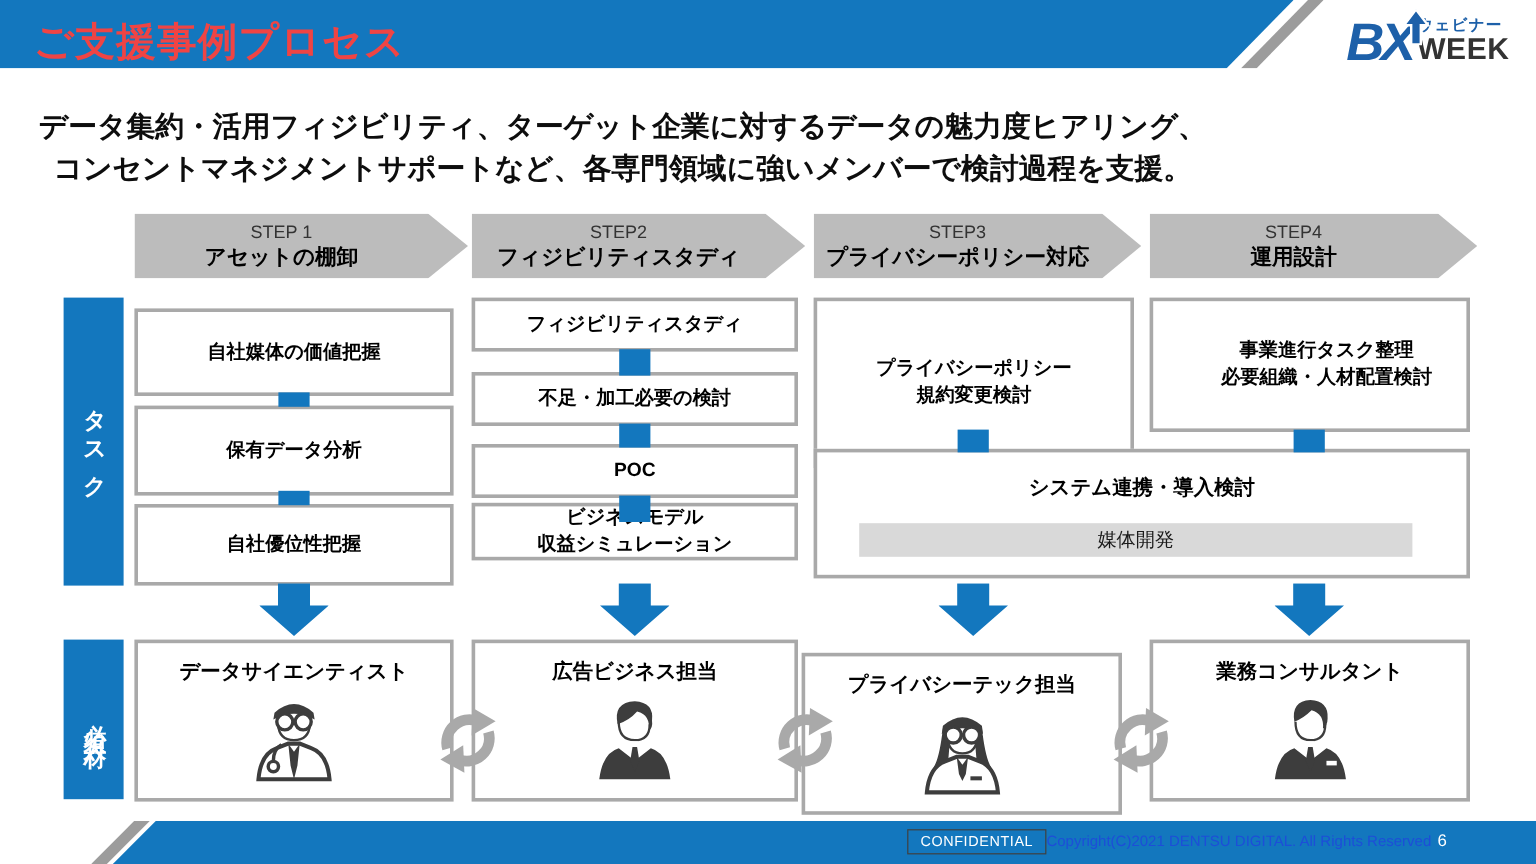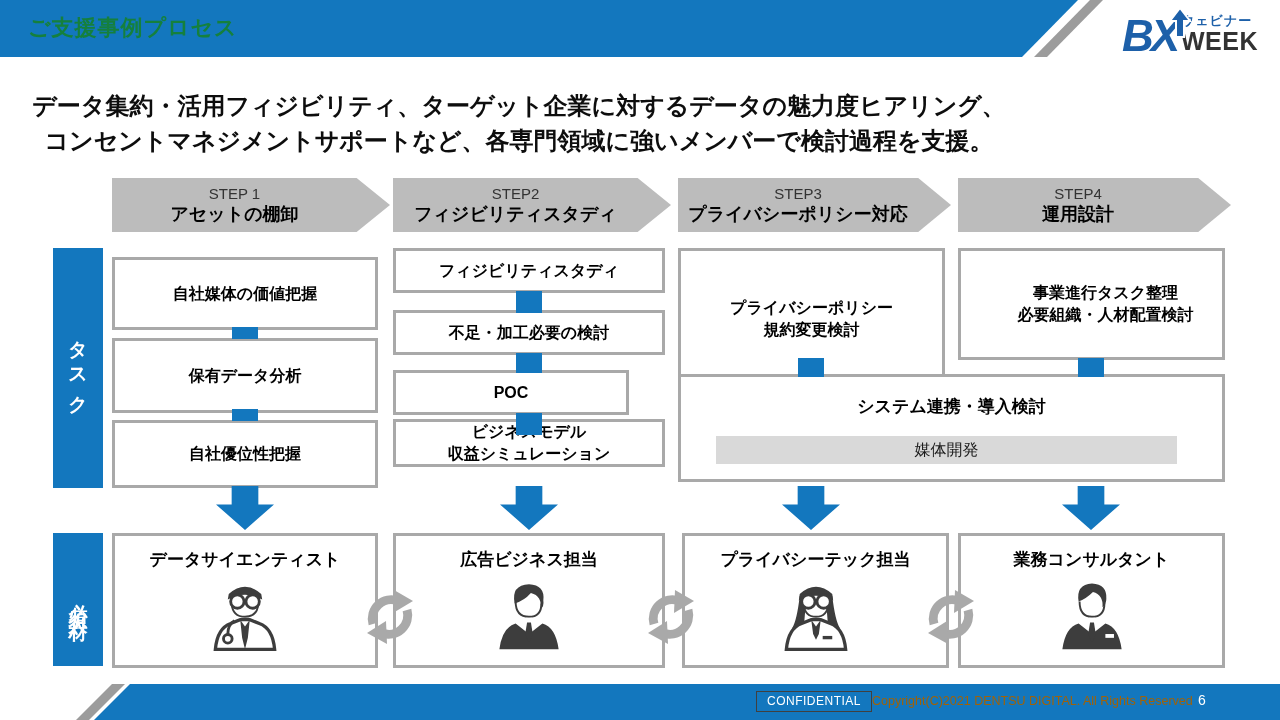--- a/index.html
+++ b/index.html
@@ -8,22 +8,22 @@
     position:relative; width:1280px; height:720px; background:#ffffff;
     font-family:"Liberation Sans","DejaVu Sans",sans-serif; overflow:hidden;
     margin:0 auto;
   }
 
   
   .header-blue { position:absolute; top:0; left:0; width:1100px; height:57px;
     background:#1377be; clip-path:polygon(0 0,1078px 0,1022px 100%,0 100%); }
   .header-stripe { position:absolute; top:0; left:0; width:1120px; height:57px;
     background:#9c9c9c; clip-path:polygon(1090px 0,1103px 0,1047px 100%,1034px 100%); }
-  .slide-title { position:absolute; top:13px; left:28px; color:#15803d;
-    font-size:22px; font-weight:700; letter-spacing:1px; }
+  .slide-title { position:absolute; top:13px; left:28px; color:#ef4444;
+    font-size:33px; font-weight:700; letter-spacing:1px; }
 
   .logo { position:absolute; top:12px; right:22px; display:flex; align-items:flex-end; }
   .logo-bx { font-size:44px; font-weight:800; font-style:italic; color:#1d60a9;
     line-height:0.82; letter-spacing:-3px; position:relative; }
   .logo-arrow { position:absolute; left:46px; top:-10px; }
   .logo-right { display:flex; flex-direction:column; margin-left:4px; }
   .logo-webinar { font-size:13px; font-weight:700; color:#1d60a9; letter-spacing:1px; }
   .logo-week { font-size:25px; font-weight:800; color:#333; line-height:0.95; letter-spacing:0.5px; }
 
   
@@ -70,21 +70,21 @@
   .talent-icon { margin-top:2px; }
   .sync { position:absolute; top:588px; width:58px; height:58px; z-index:5; }
 
   
   .footer-blue { position:absolute; top:684px; left:0; width:1280px; height:36px;
     background:#1377be; clip-path:polygon(130px 0,1280px 0,1280px 36px,94px 36px); }
   .footer-stripe { position:absolute; top:684px; left:0; width:200px; height:36px;
     background:#9c9c9c; clip-path:polygon(112px 0,125px 0,89px 36px,76px 36px); }
   .conf-badge { position:absolute; top:691px; left:756px; border:1px solid #404040;
     color:#fff; font-size:12px; padding:2px 10px 3px; letter-spacing:0.5px; z-index:6; }
-  .copyright { position:absolute; top:694px; left:872px; color:#a16207; font-size:12.5px; z-index:6; }
+  .copyright { position:absolute; top:694px; left:872px; color:#1d4ed8; font-size:12.5px; z-index:6; }
   .page-num { position:absolute; top:692px; left:1198px; color:#fff; font-size:14px; z-index:6; }
 </style>
 </head>
 <body>
 
 <div id="slide">
 
   <div class="header-stripe"></div>
   <div class="header-blue"></div>
   <div class="slide-title">ご支援事例プロセス</div>
@@ -129,21 +129,21 @@
   </div>
 
   <div class="box" style="left:112px;top:257px;width:266px;height:73px;">自社媒体の価値把握</div>
   <div class="box" style="left:112px;top:338px;width:266px;height:75px;">保有データ分析</div>
   <div class="box" style="left:112px;top:420px;width:266px;height:68px;">自社優位性把握</div>
   <div class="conn" style="left:232px;top:327px;height:12px;"></div>
   <div class="conn" style="left:232px;top:409px;height:12px;"></div>
 
   <div class="box" style="left:393px;top:248px;width:272px;height:45px;">フィジビリティスタディ</div>
   <div class="box" style="left:393px;top:310px;width:272px;height:45px;">不足・加工必要の検討</div>
-  <div class="box" style="left:393px;top:370px;width:236px;height:45px;">POC</div>
+  <div class="box" style="left:393px;top:370px;width:272px;height:45px;">POC</div>
   <div class="box preline" style="left:393px;top:419px;width:272px;height:48px;">ビジネスモデル
 収益シミュレーション</div>
   <div class="conn" style="left:516px;top:291px;height:22px;"></div>
   <div class="conn" style="left:516px;top:353px;height:20px;"></div>
   <div class="conn" style="left:516px;top:413px;height:22px;"></div>
 
   <div class="box preline" style="left:678px;top:248px;width:267px;height:142px;">プライバシーポリシー
 規約変更検討</div>
   <div class="box preline" style="left:958px;top:248px;width:267px;height:112px;padding-left:28px;">事業進行タスク整理
 必要組織・人材配置検討</div>
@@ -183,21 +183,21 @@
     <div class="talent-name">広告ビジネス担当</div>
     <svg class="talent-icon" width="86" height="80" viewBox="0 0 90 80">
       <path d="M30 30 Q26 11 45 10 Q62 11 60 27 Q61 33 57 36 Q59 22 47 19 Q40 27 30 30 Z" fill="#3d3d3d"></path>
       <path d="M31 28 Q31 44 45 44 Q58 44 58 30" fill="none" stroke="#3d3d3d" stroke-width="2"></path>
       <path d="M14 78 Q17 55 31 51 L45 62 L59 51 Q73 55 76 78 Z" fill="#3d3d3d"></path>
       <polygon points="36,48 45,64 54,48 48,45 42,45" fill="#fff"></polygon>
       <polygon points="43,50 47,50 49,62 45,72 41,62" fill="#3d3d3d"></polygon>
     </svg>
   </div>
 
-  <div class="talent-box" style="left:682px;width:267px;">
+  <div class="talent-box" style="left:668px;width:267px;margin-top:11px;">
     <div class="talent-name">プライバシーテック担当</div>
     <svg class="talent-icon" width="86" height="80" viewBox="0 0 90 80">
       <path d="M28 20 Q45 5 62 20 L63 27 Q45 17 27 27 Z" fill="#3d3d3d"></path>
       <path d="M28 22 Q25 48 20 56 L32 58 L34 34 Z" fill="#3d3d3d"></path>
       <path d="M62 22 Q65 48 70 56 L58 58 L56 34 Z" fill="#3d3d3d"></path>
       <path d="M32 30 Q33 44 45 44 Q57 44 58 30" fill="none" stroke="#3d3d3d" stroke-width="2"></path>
       <path d="M14 78 Q16 56 30 51 L40 47 H50 L60 51 Q74 56 76 78 Z" fill="#fff" stroke="#3d3d3d" stroke-width="3.5"></path>
       <path d="M40 47 L45 54 L50 47 L48 62 L45 68 L42 62 Z" fill="#3d3d3d"></path>
       <rect x="52" y="64" width="10" height="3.5" fill="#3d3d3d"></rect>
       <circle cx="37" cy="28" r="7" fill="#fff" stroke="#3d3d3d" stroke-width="3"></circle>

